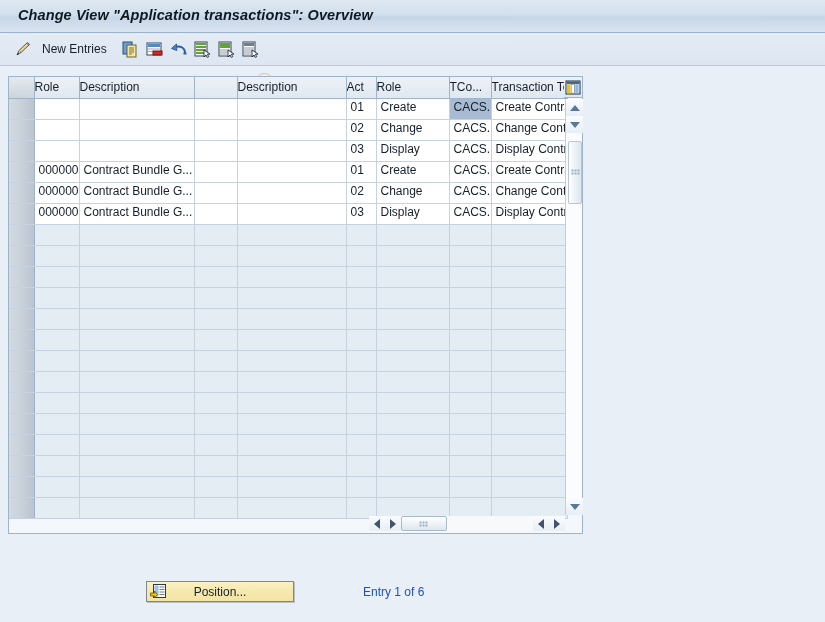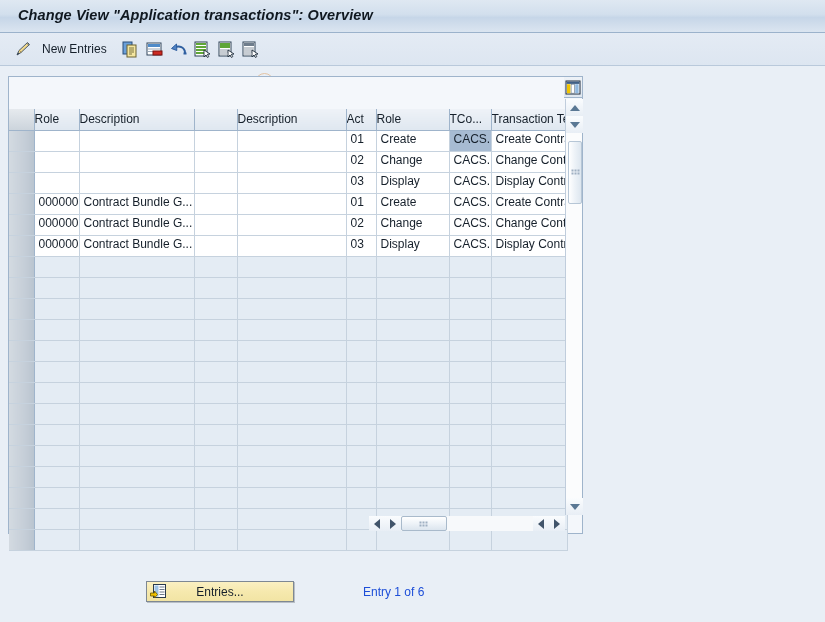--- a/index.html
+++ b/index.html
@@ -93,21 +93,21 @@
     background: #f4f7fb;
     border: 1px solid #9fb4cb;
     box-sizing: border-box;
   }
 
   table.grid {
     border-collapse: collapse;
     table-layout: fixed;
     width: 558px;
     position: absolute;
-    left: 0; top: 0; margin-top: 32px;
+    left: 0; top: 0;
   }
   table.grid td, table.grid th {
     padding: 0;
     margin: 0;
     height: 21px;
     box-sizing: border-box;
     overflow: hidden;
     white-space: nowrap;
   }
 
@@ -687,16 +687,16 @@
 
 <div class="position-btn">
   <span class="pos-icon">
     <svg width="16" height="16" viewBox="0 0 16 16">
       <rect x="3.5" y="0.5" width="12" height="13" fill="#ffffff" stroke="#2a3a4c" stroke-width="1"></rect>
       <rect x="4.5" y="1.5" width="4" height="11" fill="#9ec2e6"></rect>
       <path d="M9.5 3h5M9.5 5.5h5M9.5 8h5M9.5 10.5h5" stroke="#5d6b7c" stroke-width="0.9"></path>
       <path d="M0.5 9 L4.5 9 L4.5 7 L7.5 10.5 L4.5 14 L4.5 12 L0.5 12 Z" fill="#f0c200" stroke="#6a5500" stroke-width="0.8"></path>
     </svg>
   </span>
-  <span class="lbl">Entries...</span>
+  <span class="lbl">Position...</span>
 </div>
 
 <div class="entry-text">Entry 1 of 6</div>
 
 </body></html>

